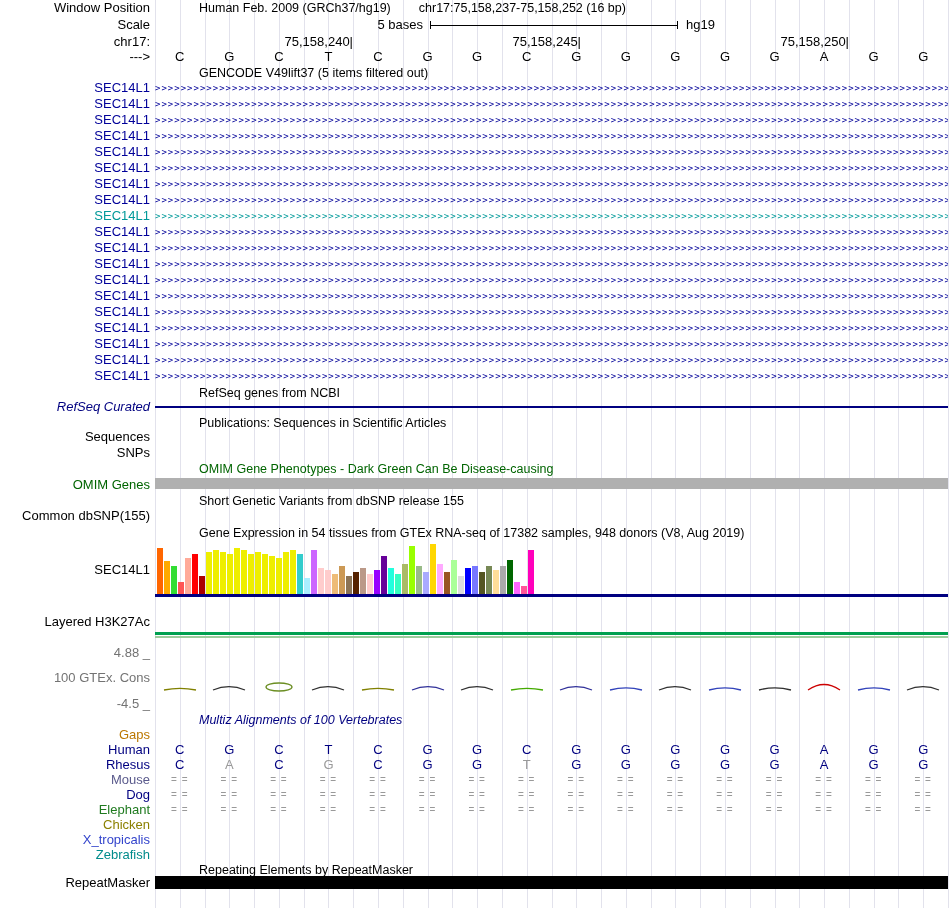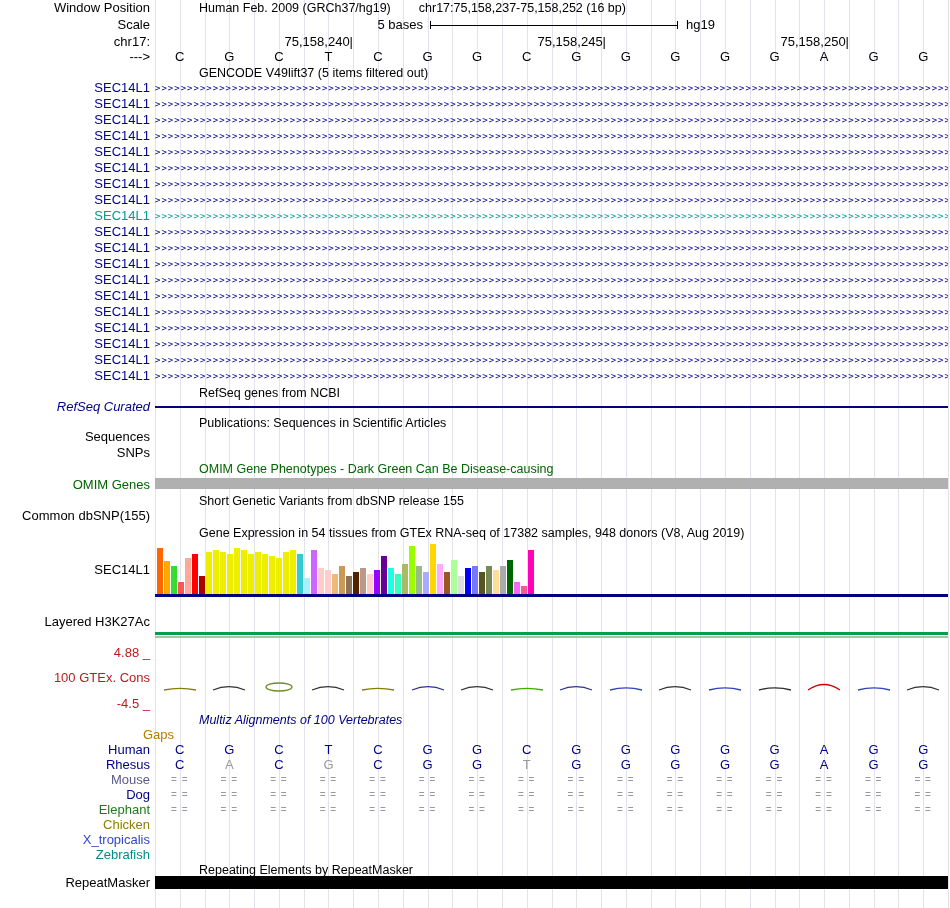--- a/index.html
+++ b/index.html
@@ -4,21 +4,21 @@
 <style>
   html,body{margin:0;padding:0;background:#fff;}
   #app{position:relative;width:950px;height:908px;background:#fff;overflow:hidden;
        font-family:"Liberation Sans",sans-serif;color:#000;}
   .gridline{position:absolute;top:0;width:1px;height:908px;background:#e2e2ec;}
   .lbl{position:absolute;left:0;width:150px;text-align:right;font-size:13px;line-height:14px;white-space:nowrap;}
   .ttl{position:absolute;left:155px;width:790px;text-align:left;font-size:12.5px;line-height:14px;white-space:nowrap;padding-left:44px;}
   .abs{position:absolute;line-height:14px;}
   .navy{color:#000080;font-style:italic;}
   .green{color:#006400;}
-  .blue{color:#b91c1c;}
+  .blue{color:#737373;}
   .gap{margin-left:28px;}
   .base{position:absolute;transform:translateX(-50%);font-size:13px;line-height:14px;}
   .ruler-num{position:absolute;font-size:13px;line-height:14px;}
   .generow{position:absolute;left:155px;width:793px;height:14px;overflow:hidden;white-space:nowrap;
            font-family:"DejaVu Sans Mono",monospace;font-size:9px;line-height:13px;letter-spacing:1px;}
   .gene-lbl{color:#000099;}
   .gtex-bar{position:absolute;width:6px;}
   .gapmark{position:absolute;transform:translateX(-50%);font-size:10px;line-height:14px;color:#999999;letter-spacing:1px;white-space:nowrap;}
   .hr{position:absolute;left:155px;width:793px;}
 </style>
@@ -104,21 +104,21 @@
   <div class="lbl blue" style="top:646px">4.88 _</div>
   <div class="lbl blue" style="top:671px">100 GTEx. Cons</div>
   <div class="lbl blue" style="top:697px">-4.5 _</div>
 
   <div class="ttl navy" style="top:713px">Multiz Alignments of 100 Vertebrates</div>
 
   <div class="ttl" style="top:863px">Repeating Elements by RepeatMasker</div>
   <div class="lbl" style="top:876px">RepeatMasker</div>
   <div class="hr" style="top:876px;height:13px;background:#000"></div>
 <div class="ruler-num" style="right: 597px; top: 35px;">75,158,240|</div>
-    <div class="ruler-num" style="right: 344px; top: 35px; text-align: center;">75,158,245|</div>
+    <div class="ruler-num" style="right: 369px; top: 35px; text-align: center;">75,158,245|</div>
     <div class="ruler-num" style="right: 101px; top: 35px;">75,158,250|</div>
     <div class="base" style="left: 179.781px; top: 50px;">C</div>
     <div class="base" style="left: 229.344px; top: 50px;">G</div>
     <div class="base" style="left: 278.906px; top: 50px;">C</div>
     <div class="base" style="left: 328.469px; top: 50px;">T</div>
     <div class="base" style="left: 378.031px; top: 50px;">C</div>
     <div class="base" style="left: 427.594px; top: 50px;">G</div>
     <div class="base" style="left: 477.156px; top: 50px;">G</div>
     <div class="base" style="left: 526.719px; top: 50px;">C</div>
     <div class="base" style="left: 576.281px; top: 50px;">G</div>
@@ -262,21 +262,21 @@
     </svg>
     <svg width="40" height="16" style="position: absolute; left: 804.094px; top: 678px;">
       <path d="M4 12 Q20 1 36 12" fill="none" stroke="#CC0000" stroke-width="1.3"></path>
     </svg>
     <svg width="40" height="16" style="position: absolute; left: 853.656px; top: 678px;">
       <path d="M4 12 Q20 7.6 36 12" fill="none" stroke="#3344BB" stroke-width="1.3"></path>
     </svg>
     <svg width="40" height="16" style="position: absolute; left: 903.219px; top: 678px;">
       <path d="M4 12 Q20 5.3999999999999995 36 12" fill="none" stroke="#303030" stroke-width="1.3"></path>
     </svg>
-    <div class="lbl" style="top: 728px; color: rgb(187, 119, 0); margin-left: 24px;">Gaps</div>
+    <div class="lbl" style="top: 728px; color: rgb(187, 119, 0);">Gaps</div>
     <div class="lbl" style="top: 743px; color: rgb(0, 0, 128);">Human</div>
     <div class="base" style="left: 179.781px; top: 743px; color: rgb(0, 0, 128);">C</div>
     <div class="base" style="left: 229.344px; top: 743px; color: rgb(0, 0, 128);">G</div>
     <div class="base" style="left: 278.906px; top: 743px; color: rgb(0, 0, 128);">C</div>
     <div class="base" style="left: 328.469px; top: 743px; color: rgb(0, 0, 128);">T</div>
     <div class="base" style="left: 378.031px; top: 743px; color: rgb(0, 0, 128);">C</div>
     <div class="base" style="left: 427.594px; top: 743px; color: rgb(0, 0, 128);">G</div>
     <div class="base" style="left: 477.156px; top: 743px; color: rgb(0, 0, 128);">G</div>
     <div class="base" style="left: 526.719px; top: 743px; color: rgb(0, 0, 128);">C</div>
     <div class="base" style="left: 576.281px; top: 743px; color: rgb(0, 0, 128);">G</div>

